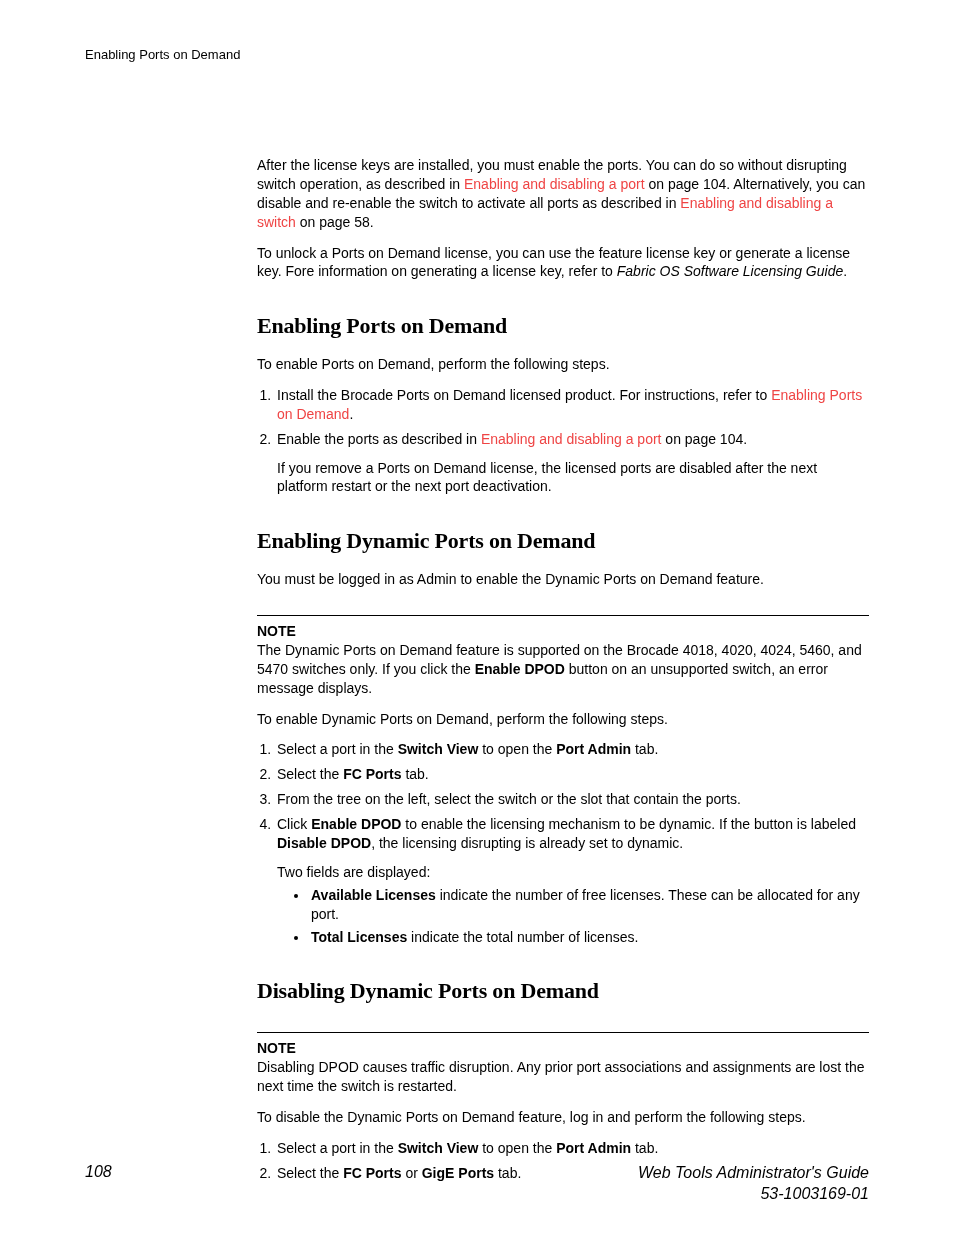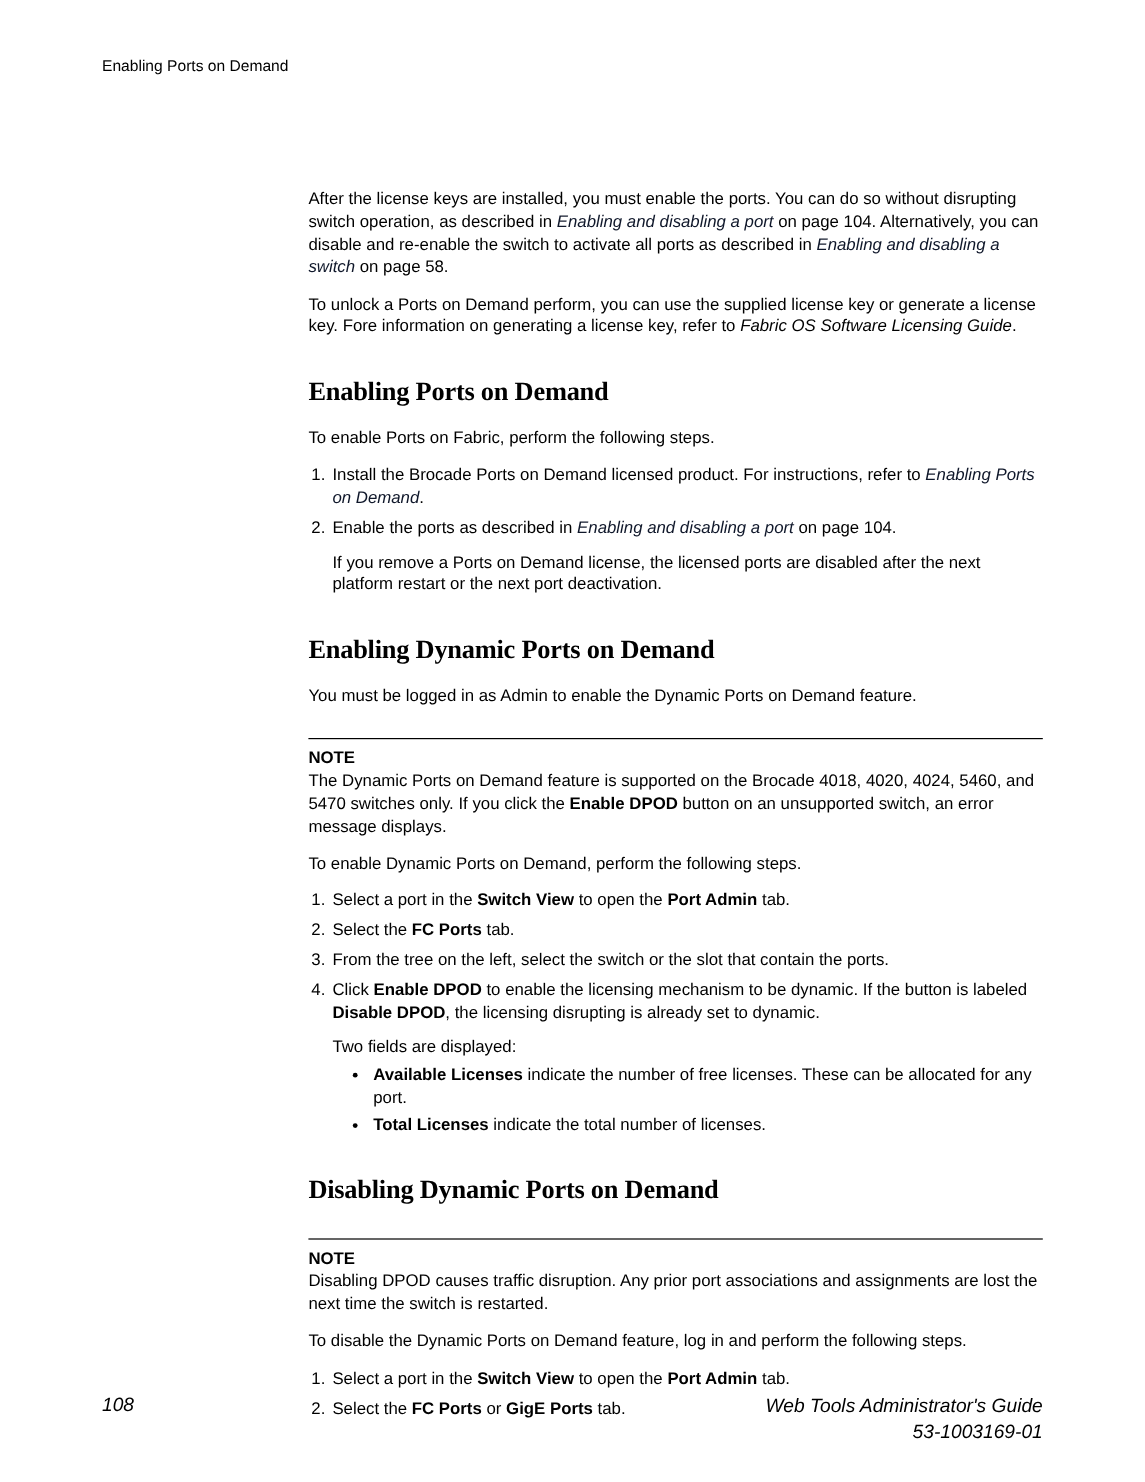--- a/index.html
+++ b/index.html
@@ -22,21 +22,21 @@
     color: #000;
     margin-bottom: 94px;
   }
   .content {
     margin-left: 172px;
     margin-right: 0;
     font-size: 14px;
     line-height: 1.35;
   }
   p { margin: 0 0 12px 0; }
-  a.xref { color: #0f172a; text-decoration: none; font-style: italic; }
+  a.xref { color: #ef4444; text-decoration: none; }
   em { font-style: italic; }
   h2.section {
     font-family: Georgia, 'Times New Roman', serif;
     font-weight: 700;
     font-size: 22px;
     margin: 30px 0 14px 0;
     letter-spacing: -0.2px;
   }
   ol {
     margin: 4px 0 10px 0;
@@ -74,25 +74,25 @@
 <div class="page">
   <div class="running-head">Enabling Ports on Demand</div>
 
   <div class="content">
 
     <p>
       <span>After the license keys are installed, you must enable the ports. You can do so without disrupting switch operation, as described in </span><a class="xref">Enabling and disabling a port</a><span> on page 104. Alternatively, you can disable and re-enable the switch to activate all ports as described in </span><a class="xref">Enabling and disabling a switch</a><span> on page 58.</span>
     </p>
 
     <p>
-      <span>To unlock a Ports on Demand perform, you can use the supplied license key or generate a license key. Fore information on generating a license key, refer to </span><em>Fabric OS Software Licensing Guide</em><span>.</span>
+      <span>To unlock a Ports on Demand license, you can use the feature license key or generate a license key. Fore information on generating a license key, refer to </span><em>Fabric OS Software Licensing Guide</em><span>.</span>
     </p>
 
     <h2 class="section">Enabling Ports on Demand</h2>
-    <p>To enable Ports on Fabric, perform the following steps.</p>
+    <p>To enable Ports on Demand, perform the following steps.</p>
     <ol>
       <li>
         <span>Install the Brocade Ports on Demand licensed product. For instructions, refer to </span><a class="xref">Enabling Ports on Demand</a><span>.</span>
       </li>
       <li>
         <span>Enable the ports as described in </span><a class="xref">Enabling and disabling a port</a><span> on page 104.</span>
         <div class="aux">If you remove a Ports on Demand license, the licensed ports are disabled after the next platform restart or the next port deactivation.</div>
       </li>
     </ol>
 

